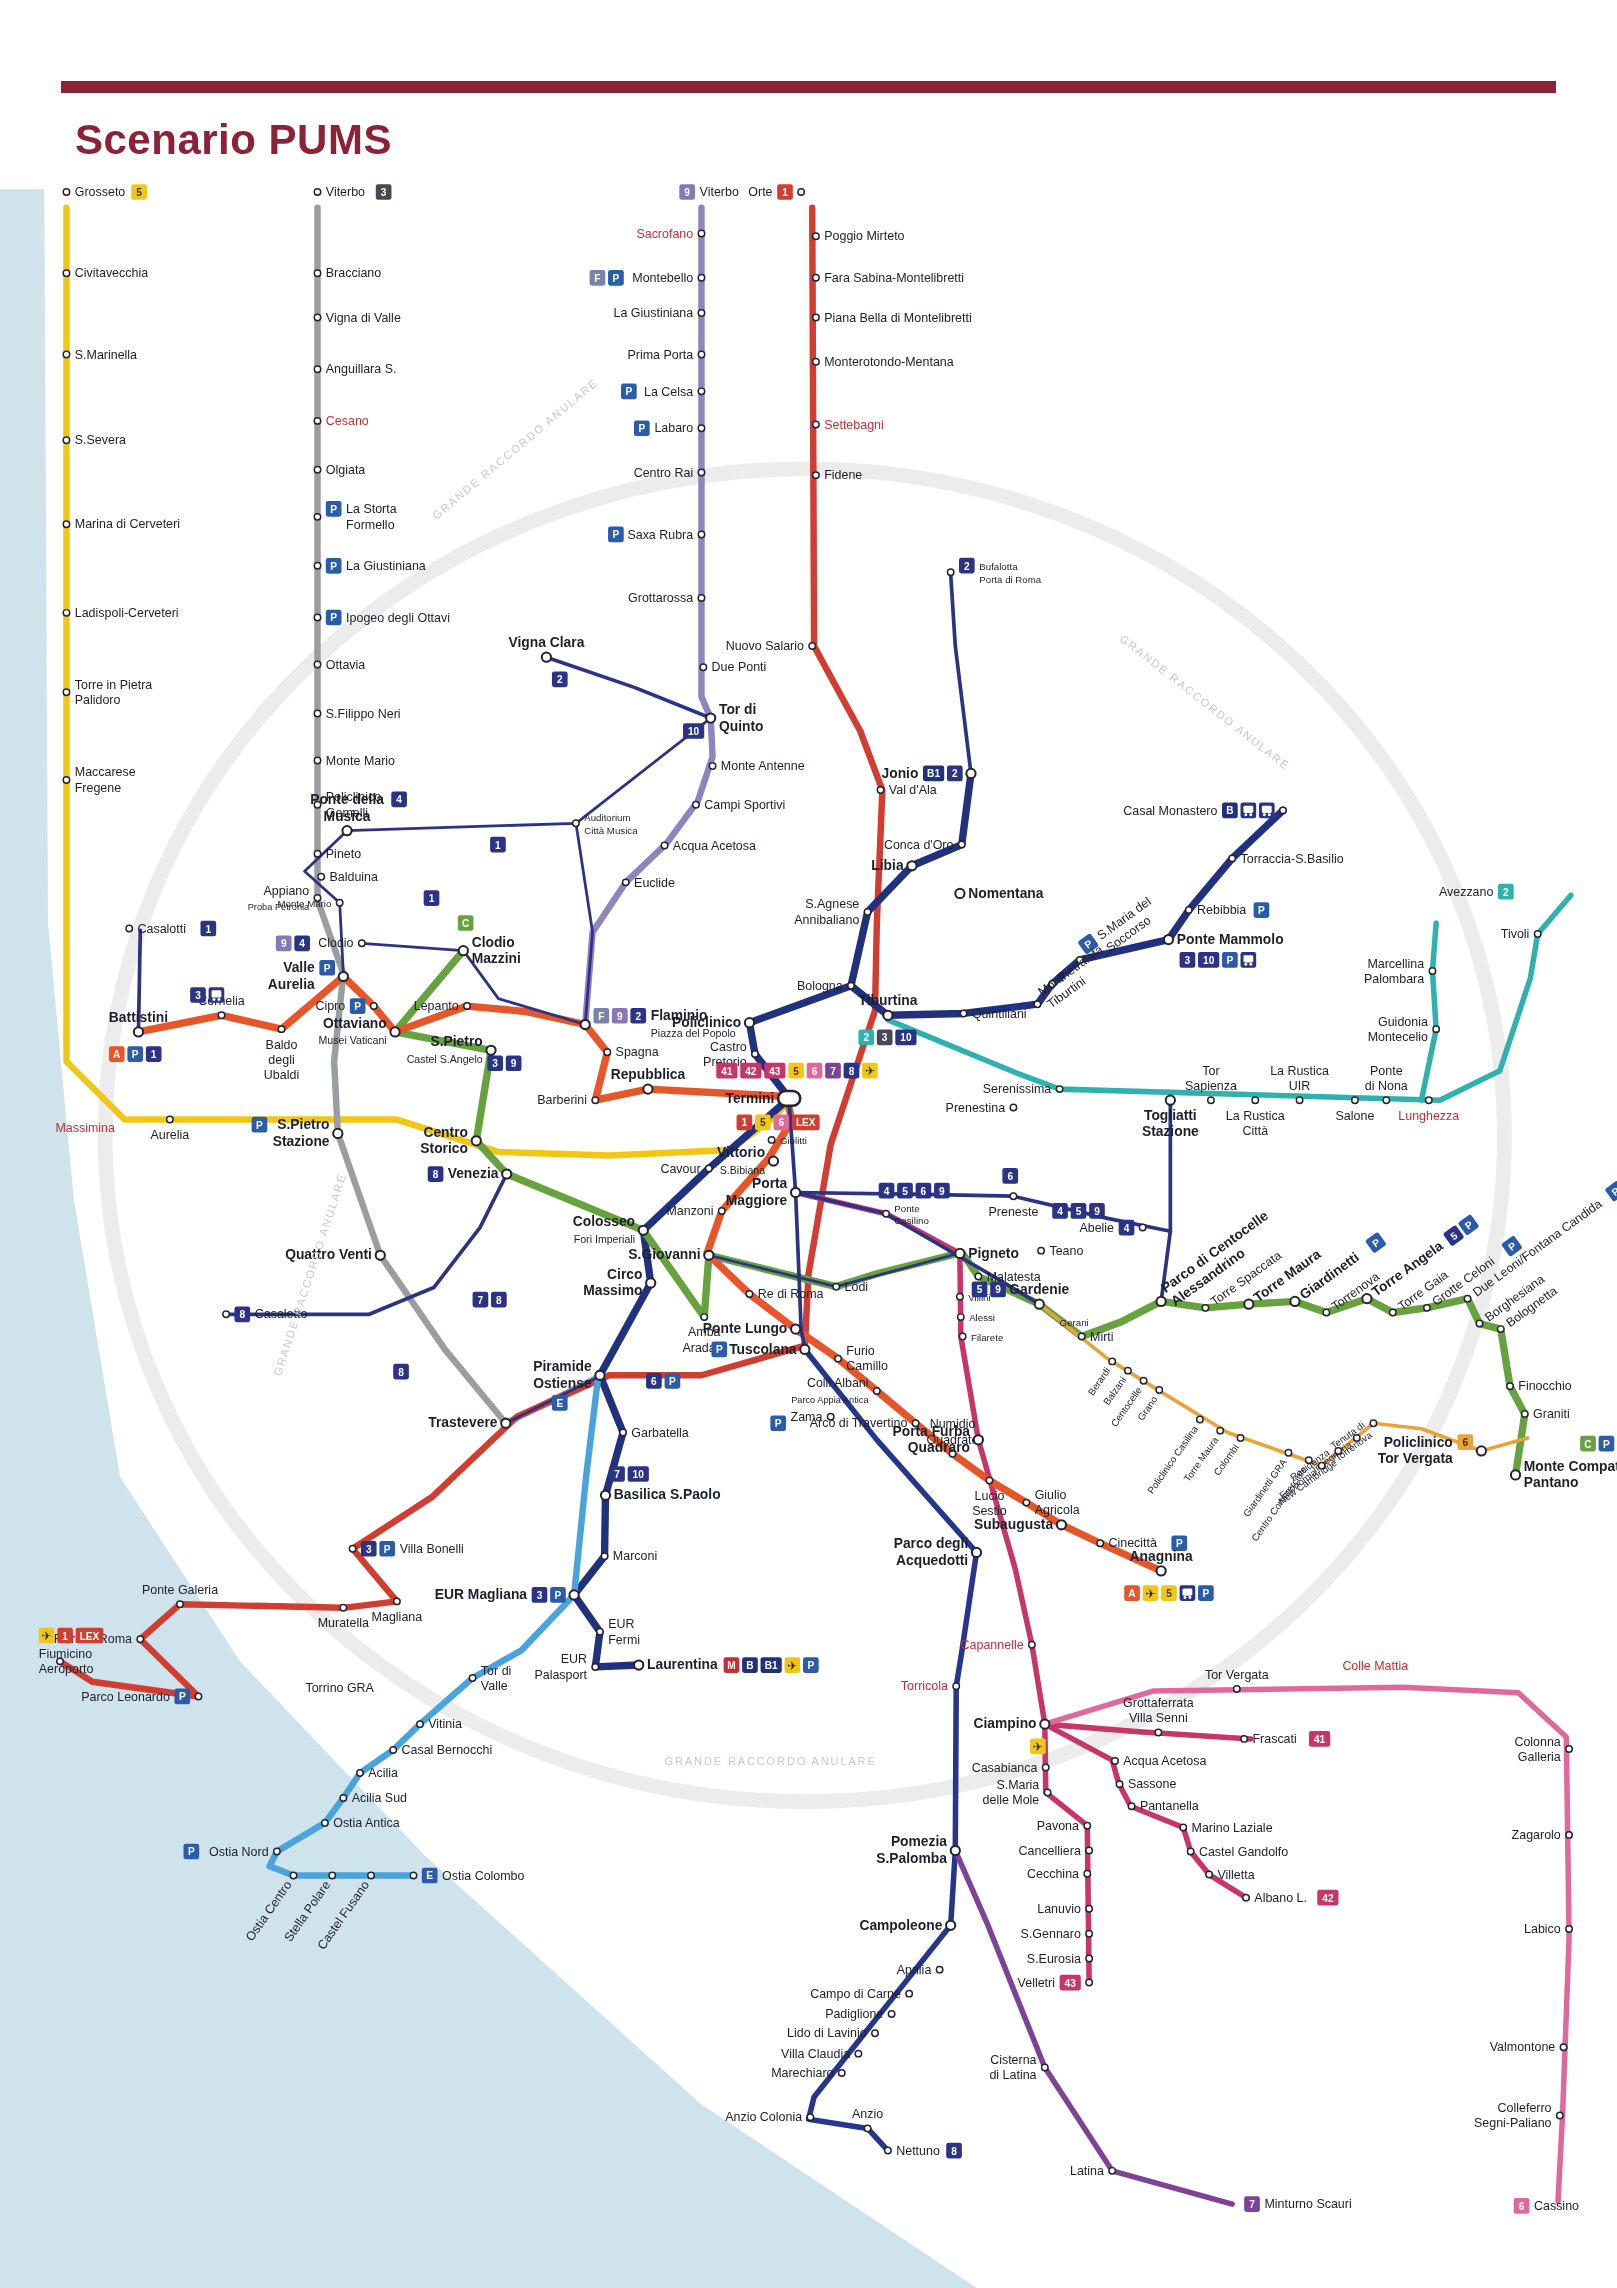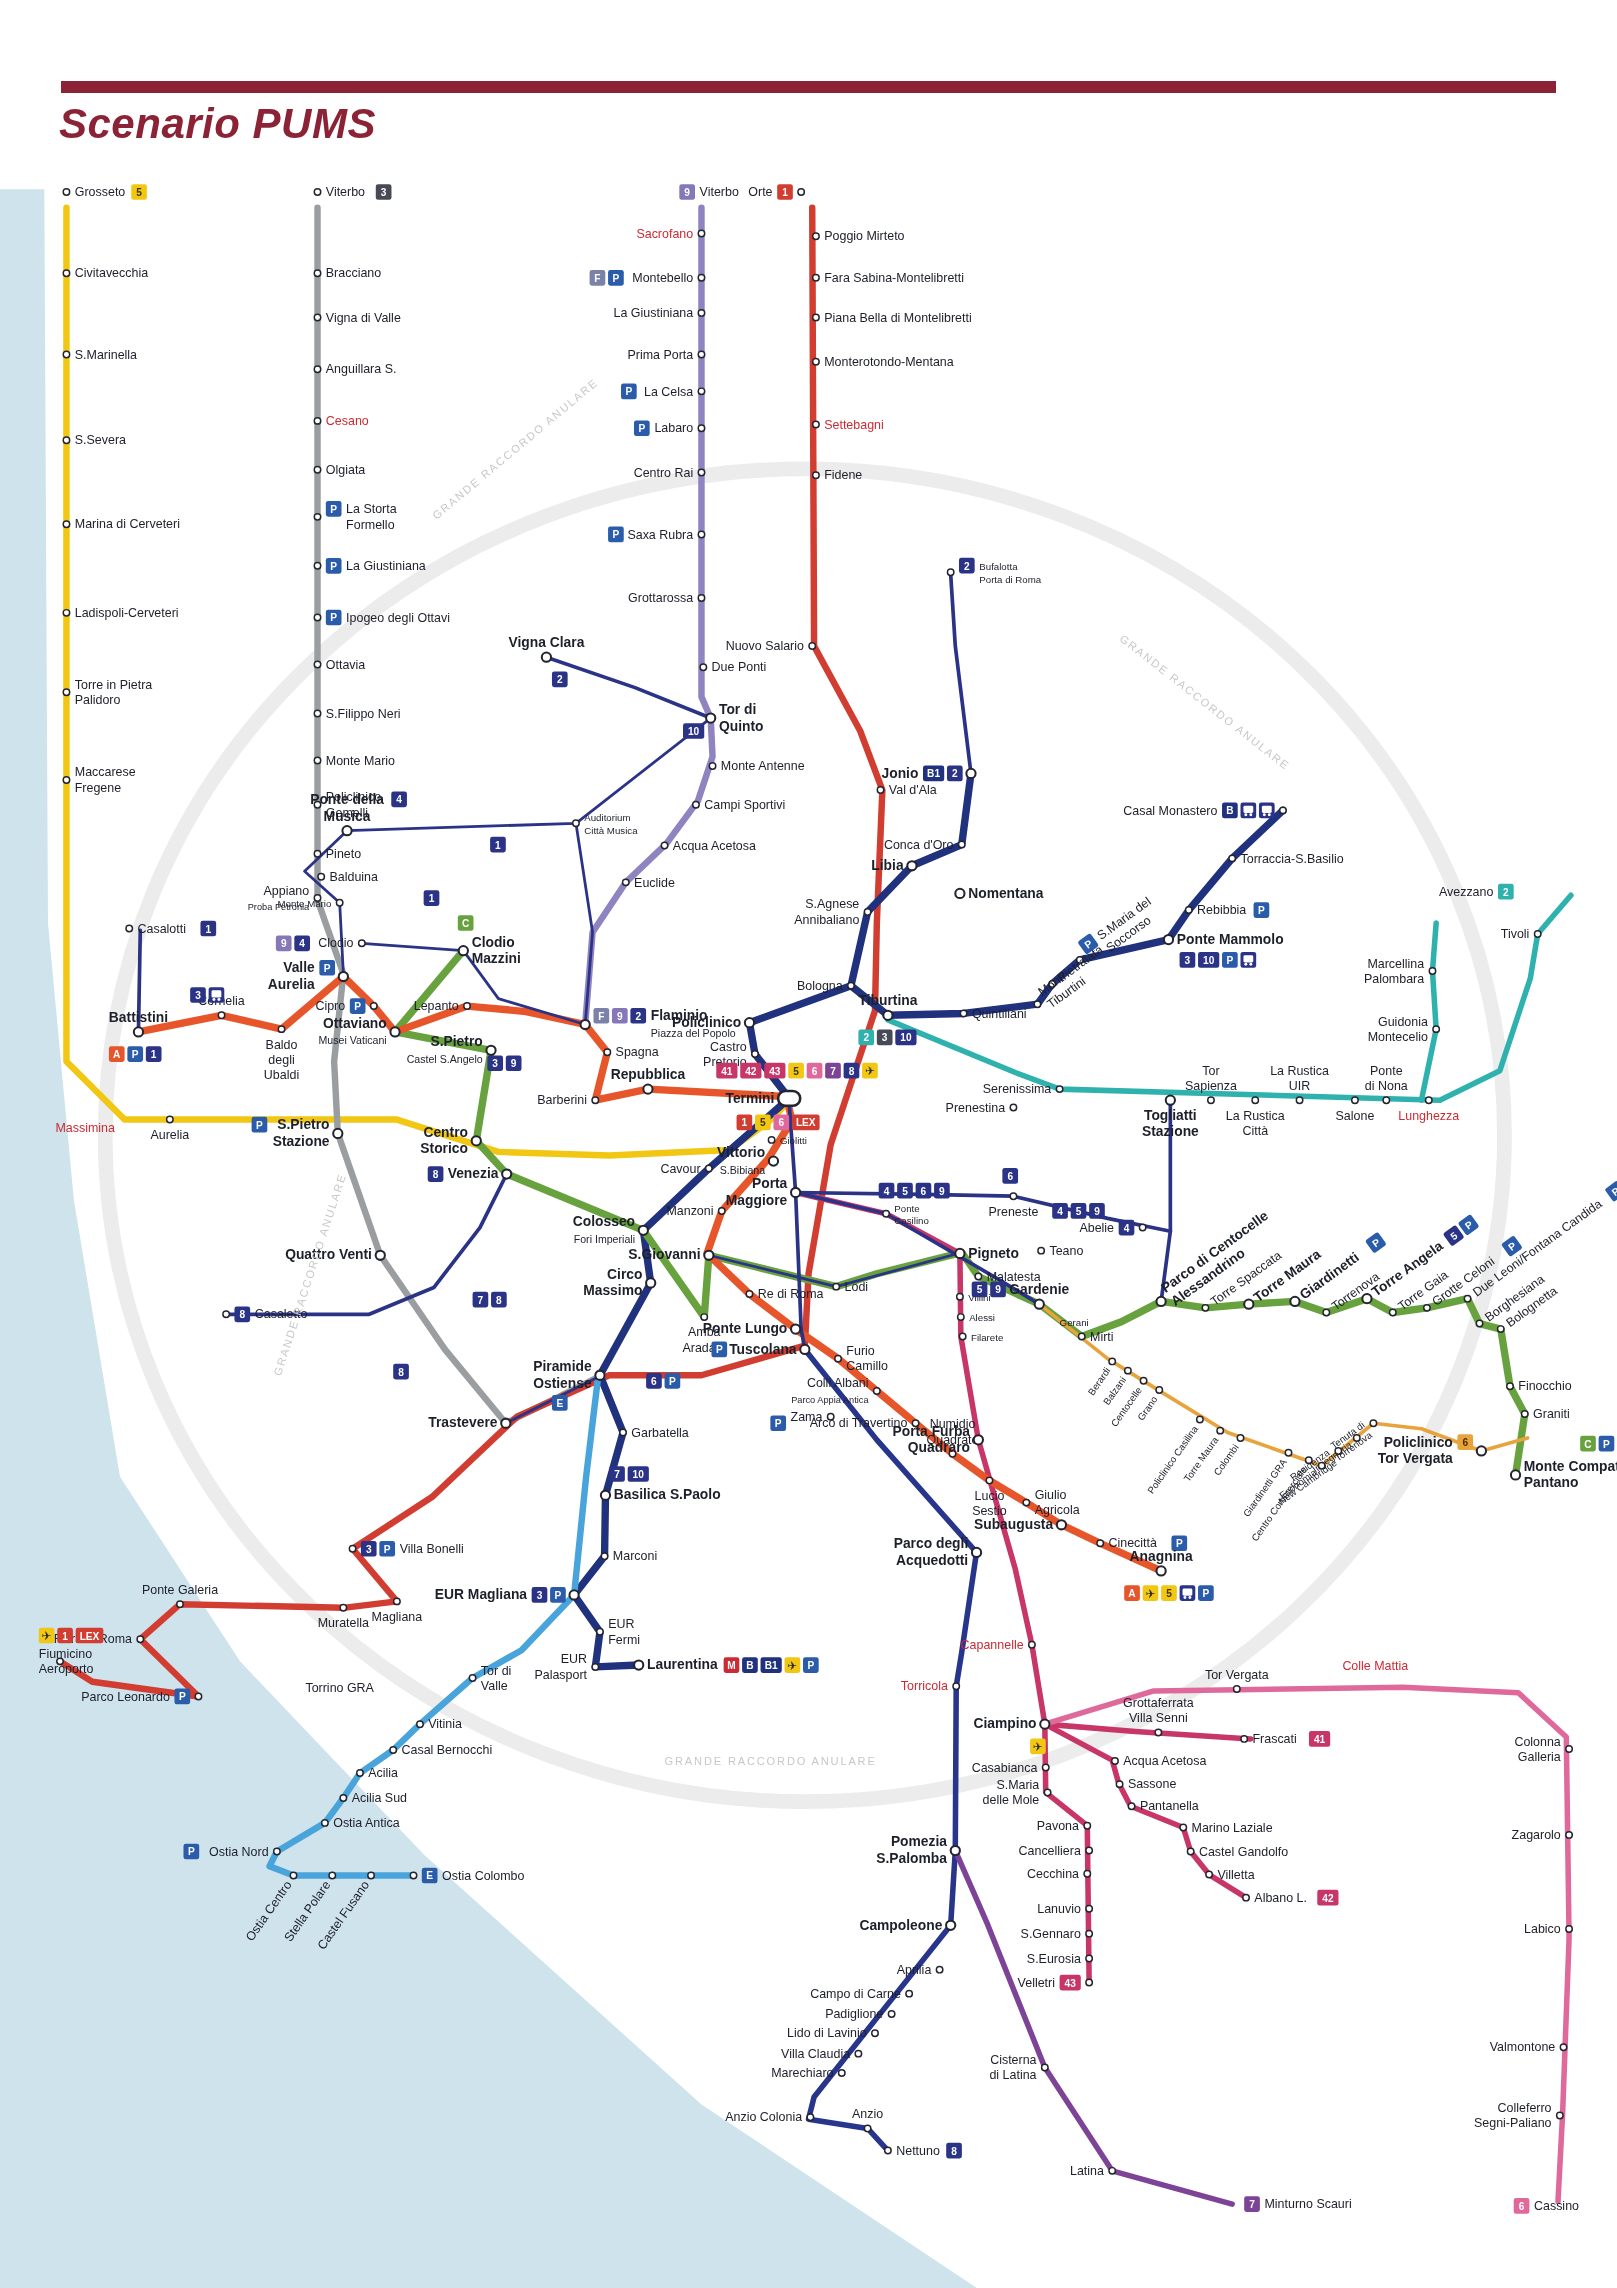--- a/index.html
+++ b/index.html
@@ -1,18 +1,18 @@
 <!DOCTYPE html>
 <html style="font-size:14.8px"><head>
 <meta charset="utf-8">
 <style>
   html,body{margin:0;padding:0;}
   body{width:1618px;height:2289px;position:relative;background:#ffffff;font-family:"Liberation Sans",sans-serif;overflow:hidden;}
   .topbar{position:absolute;left:61px;top:81px;width:1495px;height:12px;z-index:3;}
-  .title{position:absolute;left:59px;top:100px;margin:0;font-size:42px;font-weight:bold;letter-spacing:0.5px;z-index:3;font-style:italic;}
+  .title{position:absolute;left:59px;top:100px;margin:16px;font-size:42px;font-weight:bold;letter-spacing:0.5px;z-index:3;}
   svg#map{position:absolute;left:0;top:0;z-index:1;}
   svg text{font-family:"Liberation Sans",sans-serif;}
 </style>
 </head>
 <body>
 
 <div class="topbar" style="background: rgb(140, 34, 54);"></div>
 <h1 class="title" style="color: rgb(140, 34, 54);">Scenario PUMS</h1>
 <svg id="map" viewBox="0 0 1753 2480" width="1618" height="2289" xmlns="http://www.w3.org/2000/svg">
     <polygon points="0,205 48,205 52,1000 80,1300 130,1600 260,1800 460,2010 760,2280 1060,2480 0,2480" fill="#cfe3ed"></polygon>

